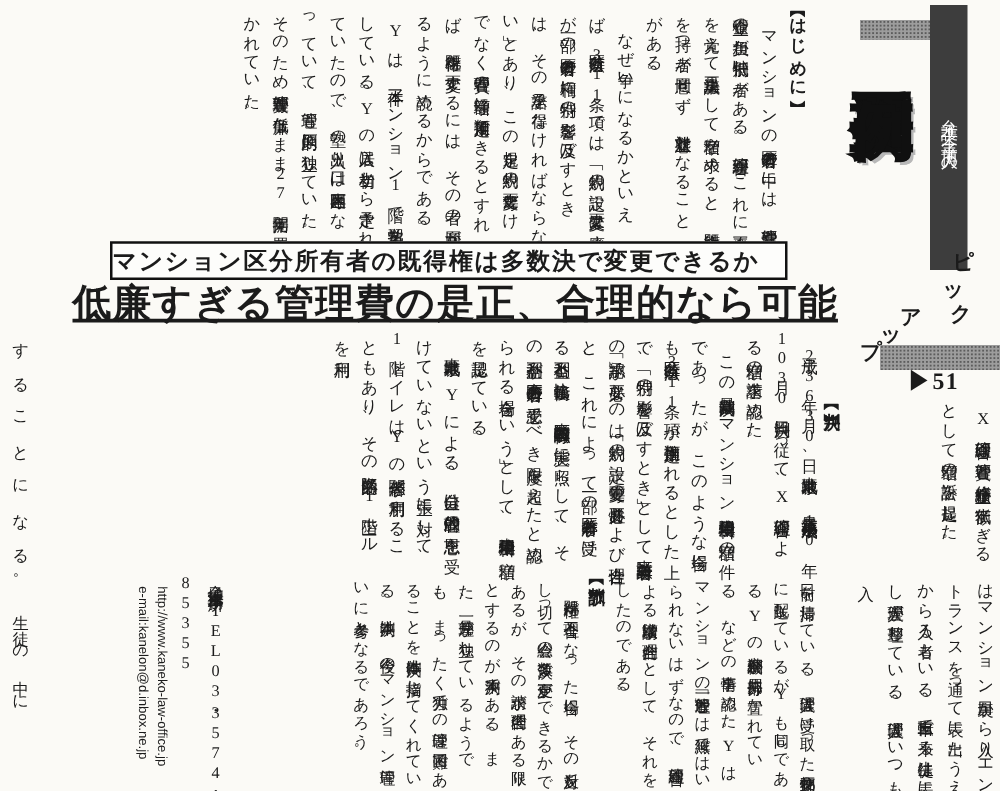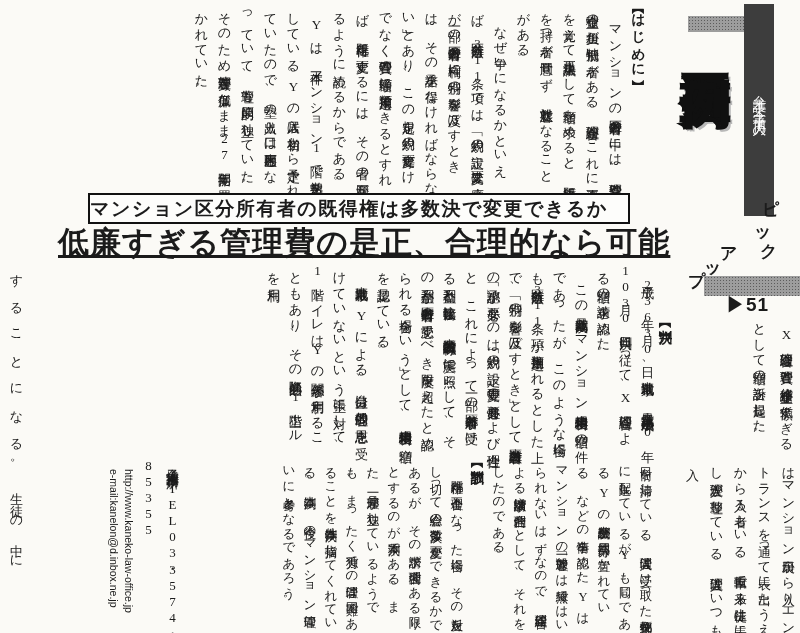--- a/index.html
+++ b/index.html
@@ -39,21 +39,21 @@
              text-shadow:3px 3px 0 #b8b8b8;}
   .pickup .pk{position:absolute;font-family:"Liberation Sans",sans-serif;
               font-weight:bold;font-size:17px;}
   .pickup .pk:nth-child(1){left:114px;top:198px;}
   .pickup .pk:nth-child(2){left:106px;top:220px;}
   .pickup .pk:nth-child(3){left:112px;top:240px;}
   .pickup .pk:nth-child(4){left:72px;top:242px;}
   .pickup .pk:nth-child(5){left:56px;top:256px;}
   .pickup .pk:nth-child(6){left:40px;top:270px;}
   .issue{position:absolute;left:726px;top:292px;width:60px;
-         font-family:Liberation Sans, sans-serif;font-size:19px;font-weight:bold;
+         font-family:Liberation Serif, serif;font-size:19px;font-weight:bold;
          letter-spacing:1px;}
   
   .top-band{left:0;top:4px;width:650px;height:188px;}
   .block-a{left:688px;top:314px;width:112px;height:142px;line-height:27px;}
   .lbl-hanketsu{left:654px;top:318px;height:80px;}
   .box-c{left:28px;top:263px;width:630px;height:189px;line-height:22px;font-size:13.2px;}
   .box-d{left:2px;top:265px;width:26px;height:366px;letter-spacing:12.5px;}
   .box-e{left:654px;top:458px;width:146px;height:175px;line-height:24px;}
   .box-f{left:184px;top:458px;width:472px;height:175px;line-height:21px;font-size:12.5px;}
   .box-e p,.box-d p,.box-f p.cont{text-indent:0;}

